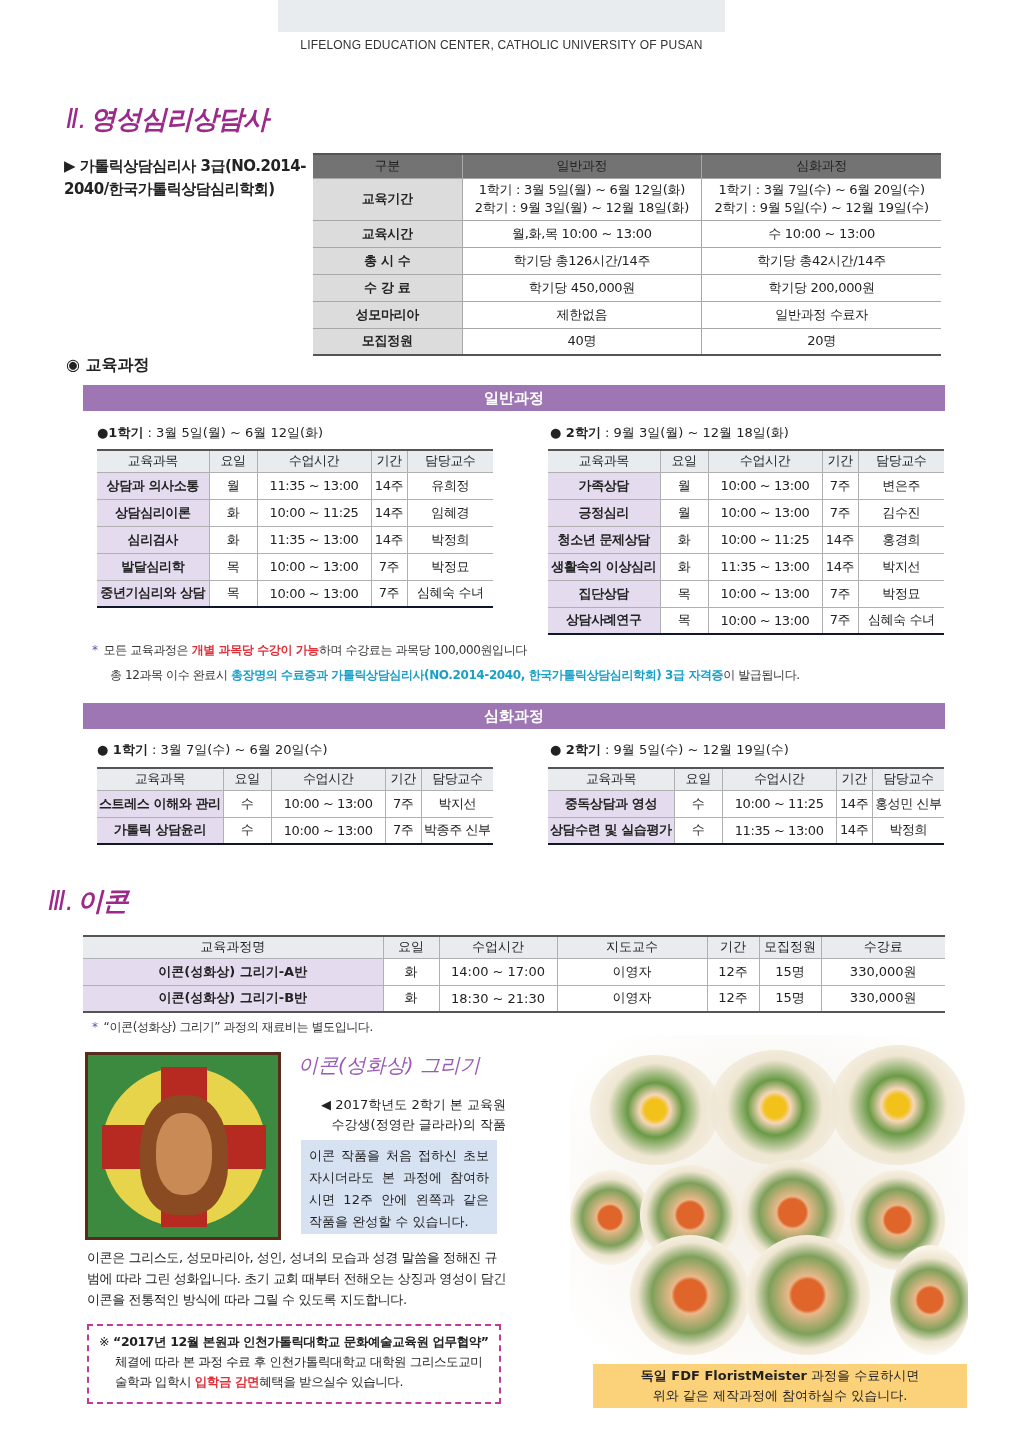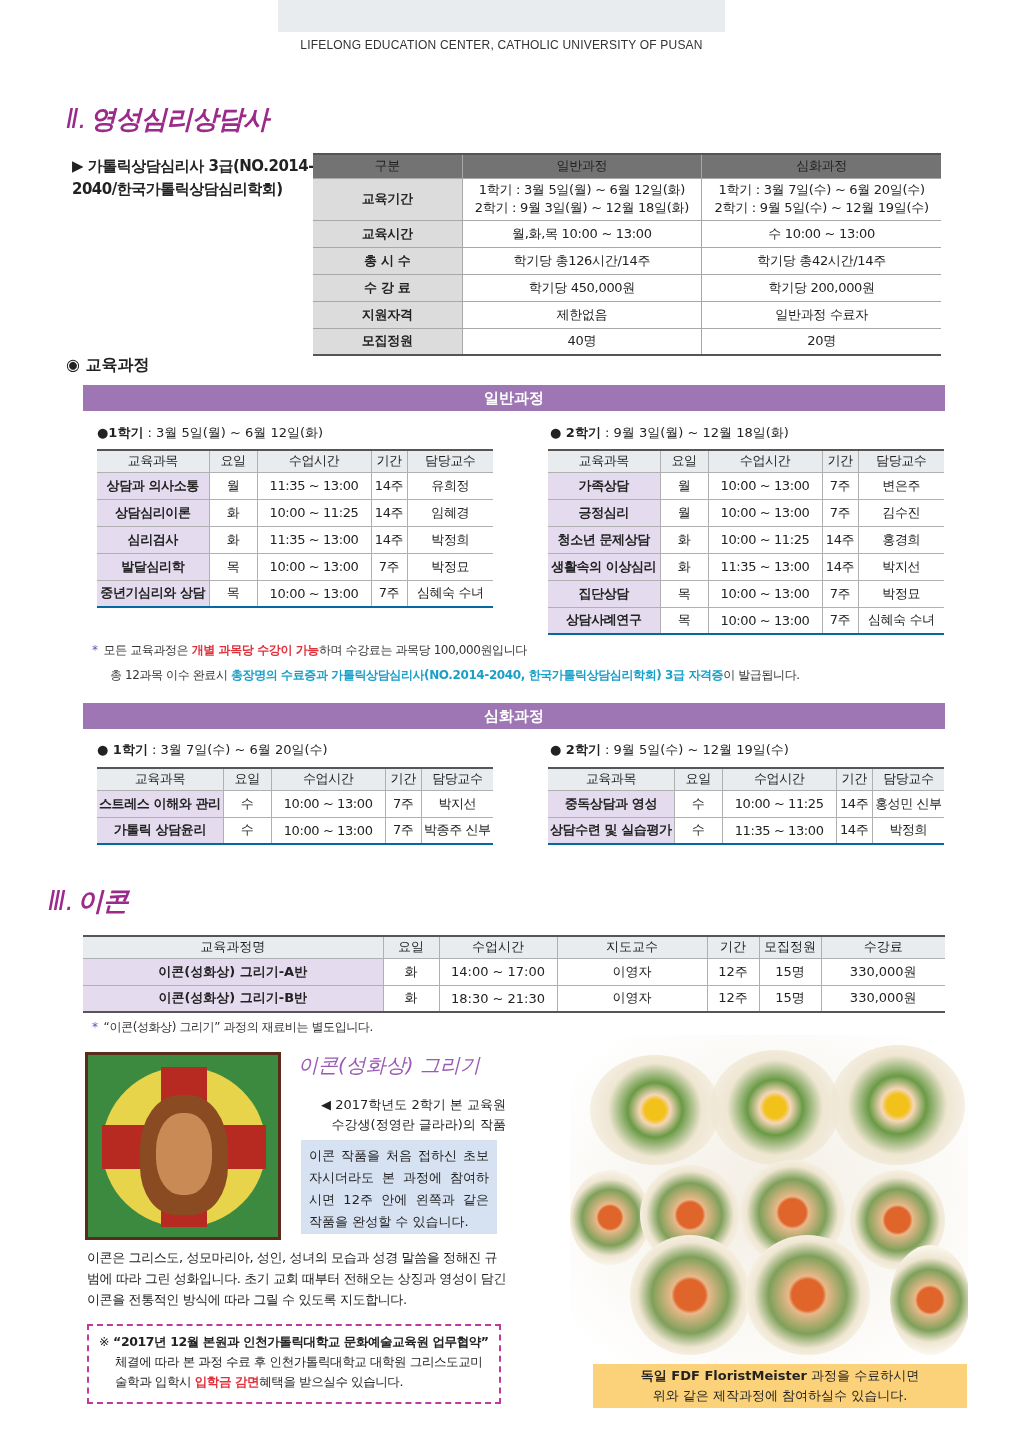--- a/index.html
+++ b/index.html
@@ -11,21 +11,21 @@
   .abs { position: absolute; }
   .top-band { left: 278px; top: 0; width: 447px; height: 32px; background: #e8ecef; }
   .header-line {
     left: 278px; top: 38px; width: 447px; text-align: center;
     font-family: "Liberation Sans", sans-serif; font-size: 12px; letter-spacing: 0.2px; color: #333;
   }
   .section-title {
     font-size: 26px; font-weight: bold; color: #9b2a8a; letter-spacing: -0.5px; font-style: italic;
   }
   .section-title .roman { font-weight: normal; margin-right: 4px; }
-  .cert-line { left: 72px; top: 155px; width: 250px; font-size: 15px; font-weight: bold; line-height: 23px; color: #222; letter-spacing: -0.5px; }
+  .cert-line { left: 64px; top: 155px; width: 250px; font-size: 15px; font-weight: bold; line-height: 23px; color: #222; letter-spacing: -0.5px; }
   table { border-collapse: collapse; }
   .summary-table { left: 313px; top: 153px; width: 628px; font-size: 13px; }
   .summary-table td, .summary-table th {
     border-top: 1px solid #a8a8a8; border-left: 1px solid #a8a8a8;
     text-align: center; padding: 0 4px; letter-spacing: -0.3px;
   }
   .summary-table tr td:first-child, .summary-table tr th:first-child { border-left: none; }
   .summary-table th { background: #737373; font-weight: normal; height: 24px; border-top: 2px solid #555; }
   .summary-table td.label { background: #dcdcdc; font-weight: bold; width: 149px; }
   .summary-table tr:last-child td { border-bottom: 2px solid #555; }
@@ -37,21 +37,21 @@
   .sem-label { font-size: 13px; color: #222; }
   .sem-label b { font-weight: bold; }
   .course-table { font-size: 13px; }
   .course-table th, .course-table td {
     border-top: 1px solid #b0b0b0; border-left: 1px solid #b0b0b0; text-align: center;
     height: 27px; padding: 0 2px; letter-spacing: -0.4px; white-space: nowrap;
   }
   .course-table tr th:first-child, .course-table tr td:first-child { border-left: none; }
   .course-table th { background: #e8ecef; font-weight: normal; height: 22px; border-top: 2px solid #555; }
   .course-table td.subject { background: #e4dcee; font-weight: bold; }
-  .course-table tr:last-child td { border-bottom: 2px solid #0369a1; }
+  .course-table tr:last-child td { border-bottom: 2px solid #0f172a; }
   .note { font-size: 12px; color: #333; letter-spacing: -0.4px; }
   .note .star { color: #5a5ab0; margin-right: 6px; }
   .red { color: #e0303a; font-weight: bold; }
   .teal { color: #1a9fc8; font-weight: bold; }
   .icon-table { left: 83px; top: 935px; width: 862px; font-size: 13px; }
   .icon-table th, .icon-table td {
     border-top: 1px solid #b0b0b0; border-left: 1px solid #b0b0b0; text-align: center; height: 27px;
   }
   .icon-table tr th:first-child, .icon-table tr td:first-child { border-left: none; }
   .icon-table th { background: #e8ecef; font-weight: normal; height: 22px; border-top: 2px solid #555; }
@@ -129,21 +129,21 @@
         <td class="label">총 시 수</td>
         <td>학기당 총126시간/14주</td>
         <td>학기당 총42시간/14주</td>
       </tr>
   <tr style="height:27px;">
         <td class="label">수 강 료</td>
         <td>학기당 450,000원</td>
         <td>학기당 200,000원</td>
       </tr>
   <tr style="height:27px;">
-        <td class="label">지원자격</td>
+        <td class="label">성모마리아</td>
         <td>제한없음</td>
         <td>일반과정 수료자</td>
       </tr>
   <tr style="height:27px;">
         <td class="label">모집정원</td>
         <td>40명</td>
         <td>20명</td>
       </tr>
 </tbody>
   </table>

